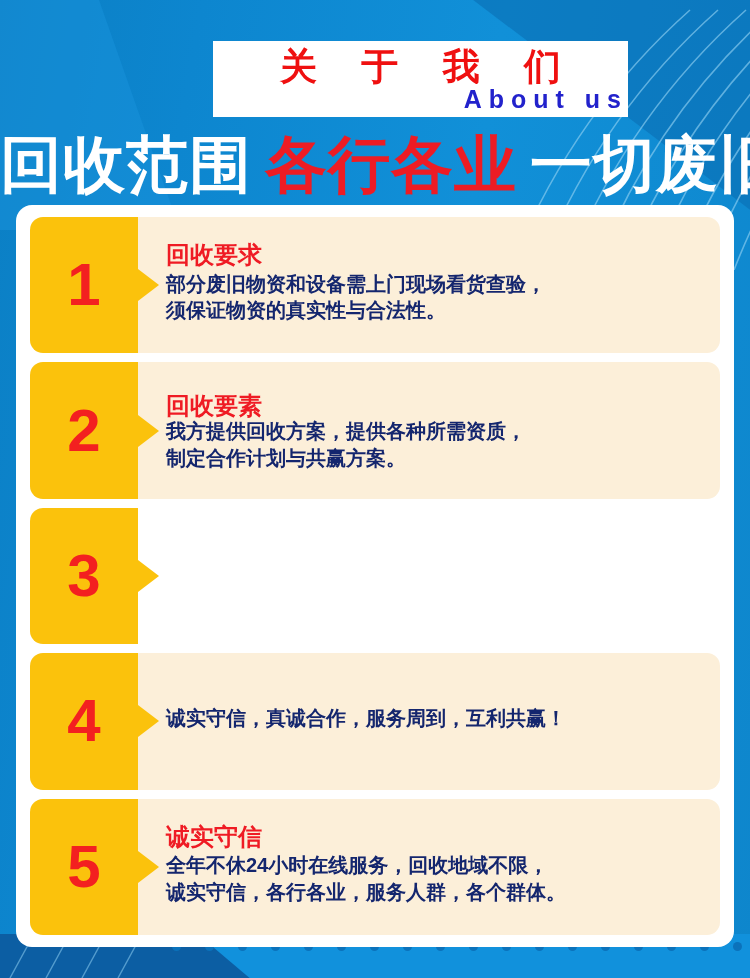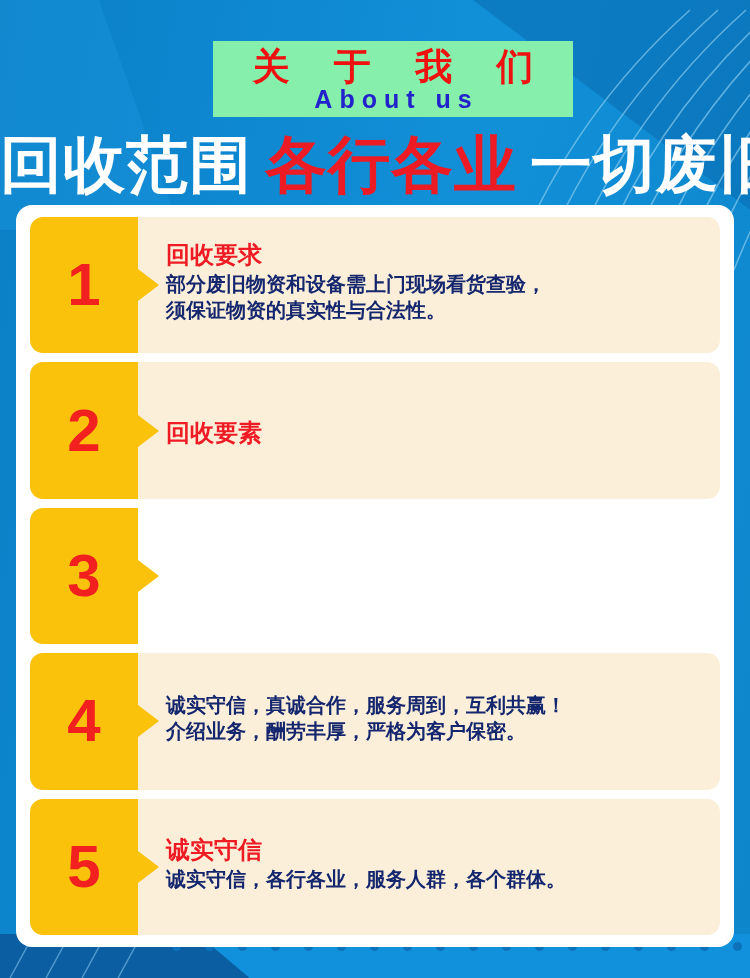--- a/index.html
+++ b/index.html
@@ -82,40 +82,40 @@
     display: block;
     width: 9px; height: 9px;
     border-radius: 50%;
     background: #0b72bb;
   }
 
   
   .about-banner {
     position: absolute;
     left: 213px; top: 41px;
-    width: 360px; height: 76px;
-    background: #86efac;
+    width: 415px; height: 76px;
+    background: #ffffff;
     z-index: 5;
   }
   .about-cn {
     position: absolute;
     left: 0; right: 0; top: 3px;
     text-align: center;
     color: #ef1010;
     font-size: 37px;
     font-weight: bold;
     letter-spacing: 17px;
     text-indent: 17px;
     line-height: 1.25;
     white-space: nowrap;
   }
   .about-en {
     position: absolute;
     left: 0; right: 0; top: 45px;
-    text-align: center;
+    text-align: right;
     color: #2222cc;
     font-size: 25px;
     font-weight: bold;
     letter-spacing: 7px;
     text-indent: 7px;
     line-height: 1.1;
     white-space: nowrap;
   }
 
   .headline {
@@ -300,48 +300,50 @@
         </div>
       </div>
 
       <div class="row tight">
         <div class="badge">
           <span class="badge-num">2</span>
           <span class="badge-arrow"></span>
         </div>
         <div class="body">
           <div class="row-title">回收要素</div>
+          <div class="row-line">我方提供回收方案，提供各种所需资质，</div>
+          <div class="row-line">制定合作计划与共赢方案。</div>
         </div>
       </div>
 
       <div class="row">
         <div class="badge">
           <span class="badge-num">3</span>
           <span class="badge-arrow"></span>
         </div>
       </div>
 
       <div class="row tight">
         <div class="badge">
           <span class="badge-num">4</span>
           <span class="badge-arrow"></span>
         </div>
         <div class="body">
           <div class="row-line">诚实守信，真诚合作，服务周到，互利共赢！</div>
-          <div class="row-line">介绍业务，酬劳丰厚，严格为客户保密。</div>
         </div>
       </div>
 
       <div class="row">
         <div class="badge">
           <span class="badge-num">5</span>
           <span class="badge-arrow"></span>
         </div>
         <div class="body">
           <div class="row-title">诚实守信</div>
+          <div class="row-line">全年不休24小时在线服务，回收地域不限，</div>
           <div class="row-line">诚实守信，各行各业，服务人群，各个群体。</div>
         </div>
       </div>
 
     </div>
   </div>
 
 </div>
 
 </body></html>

